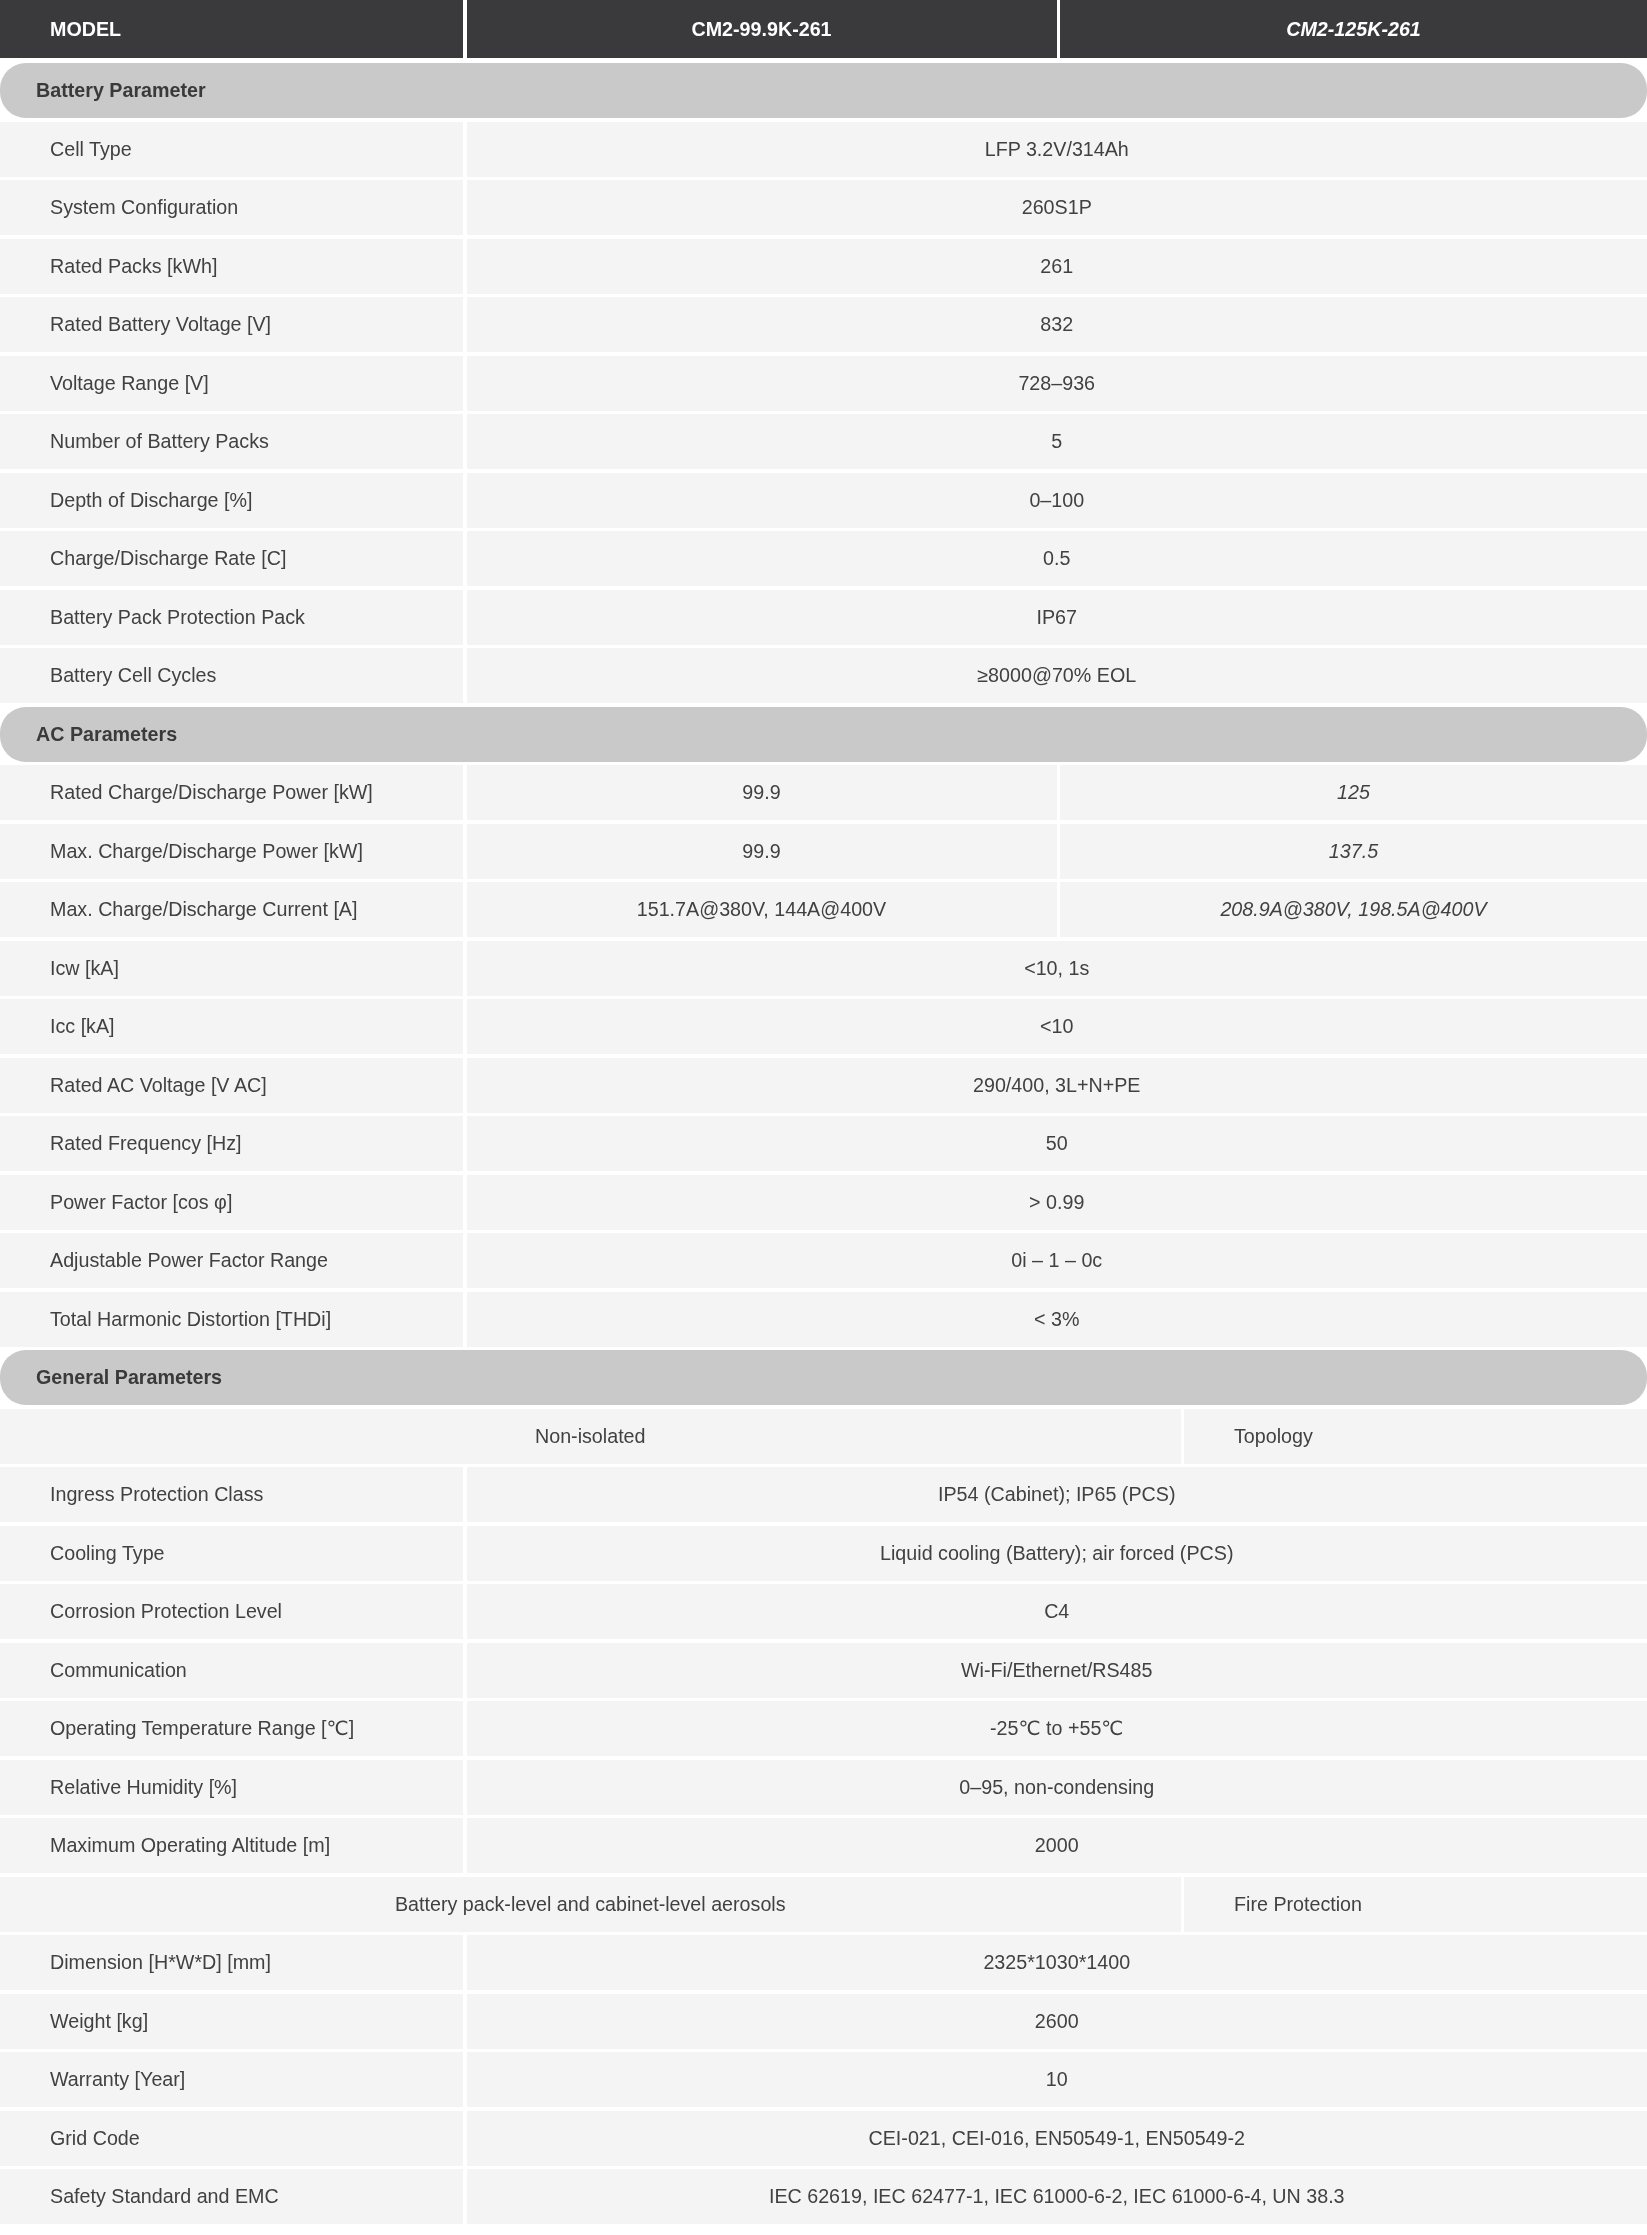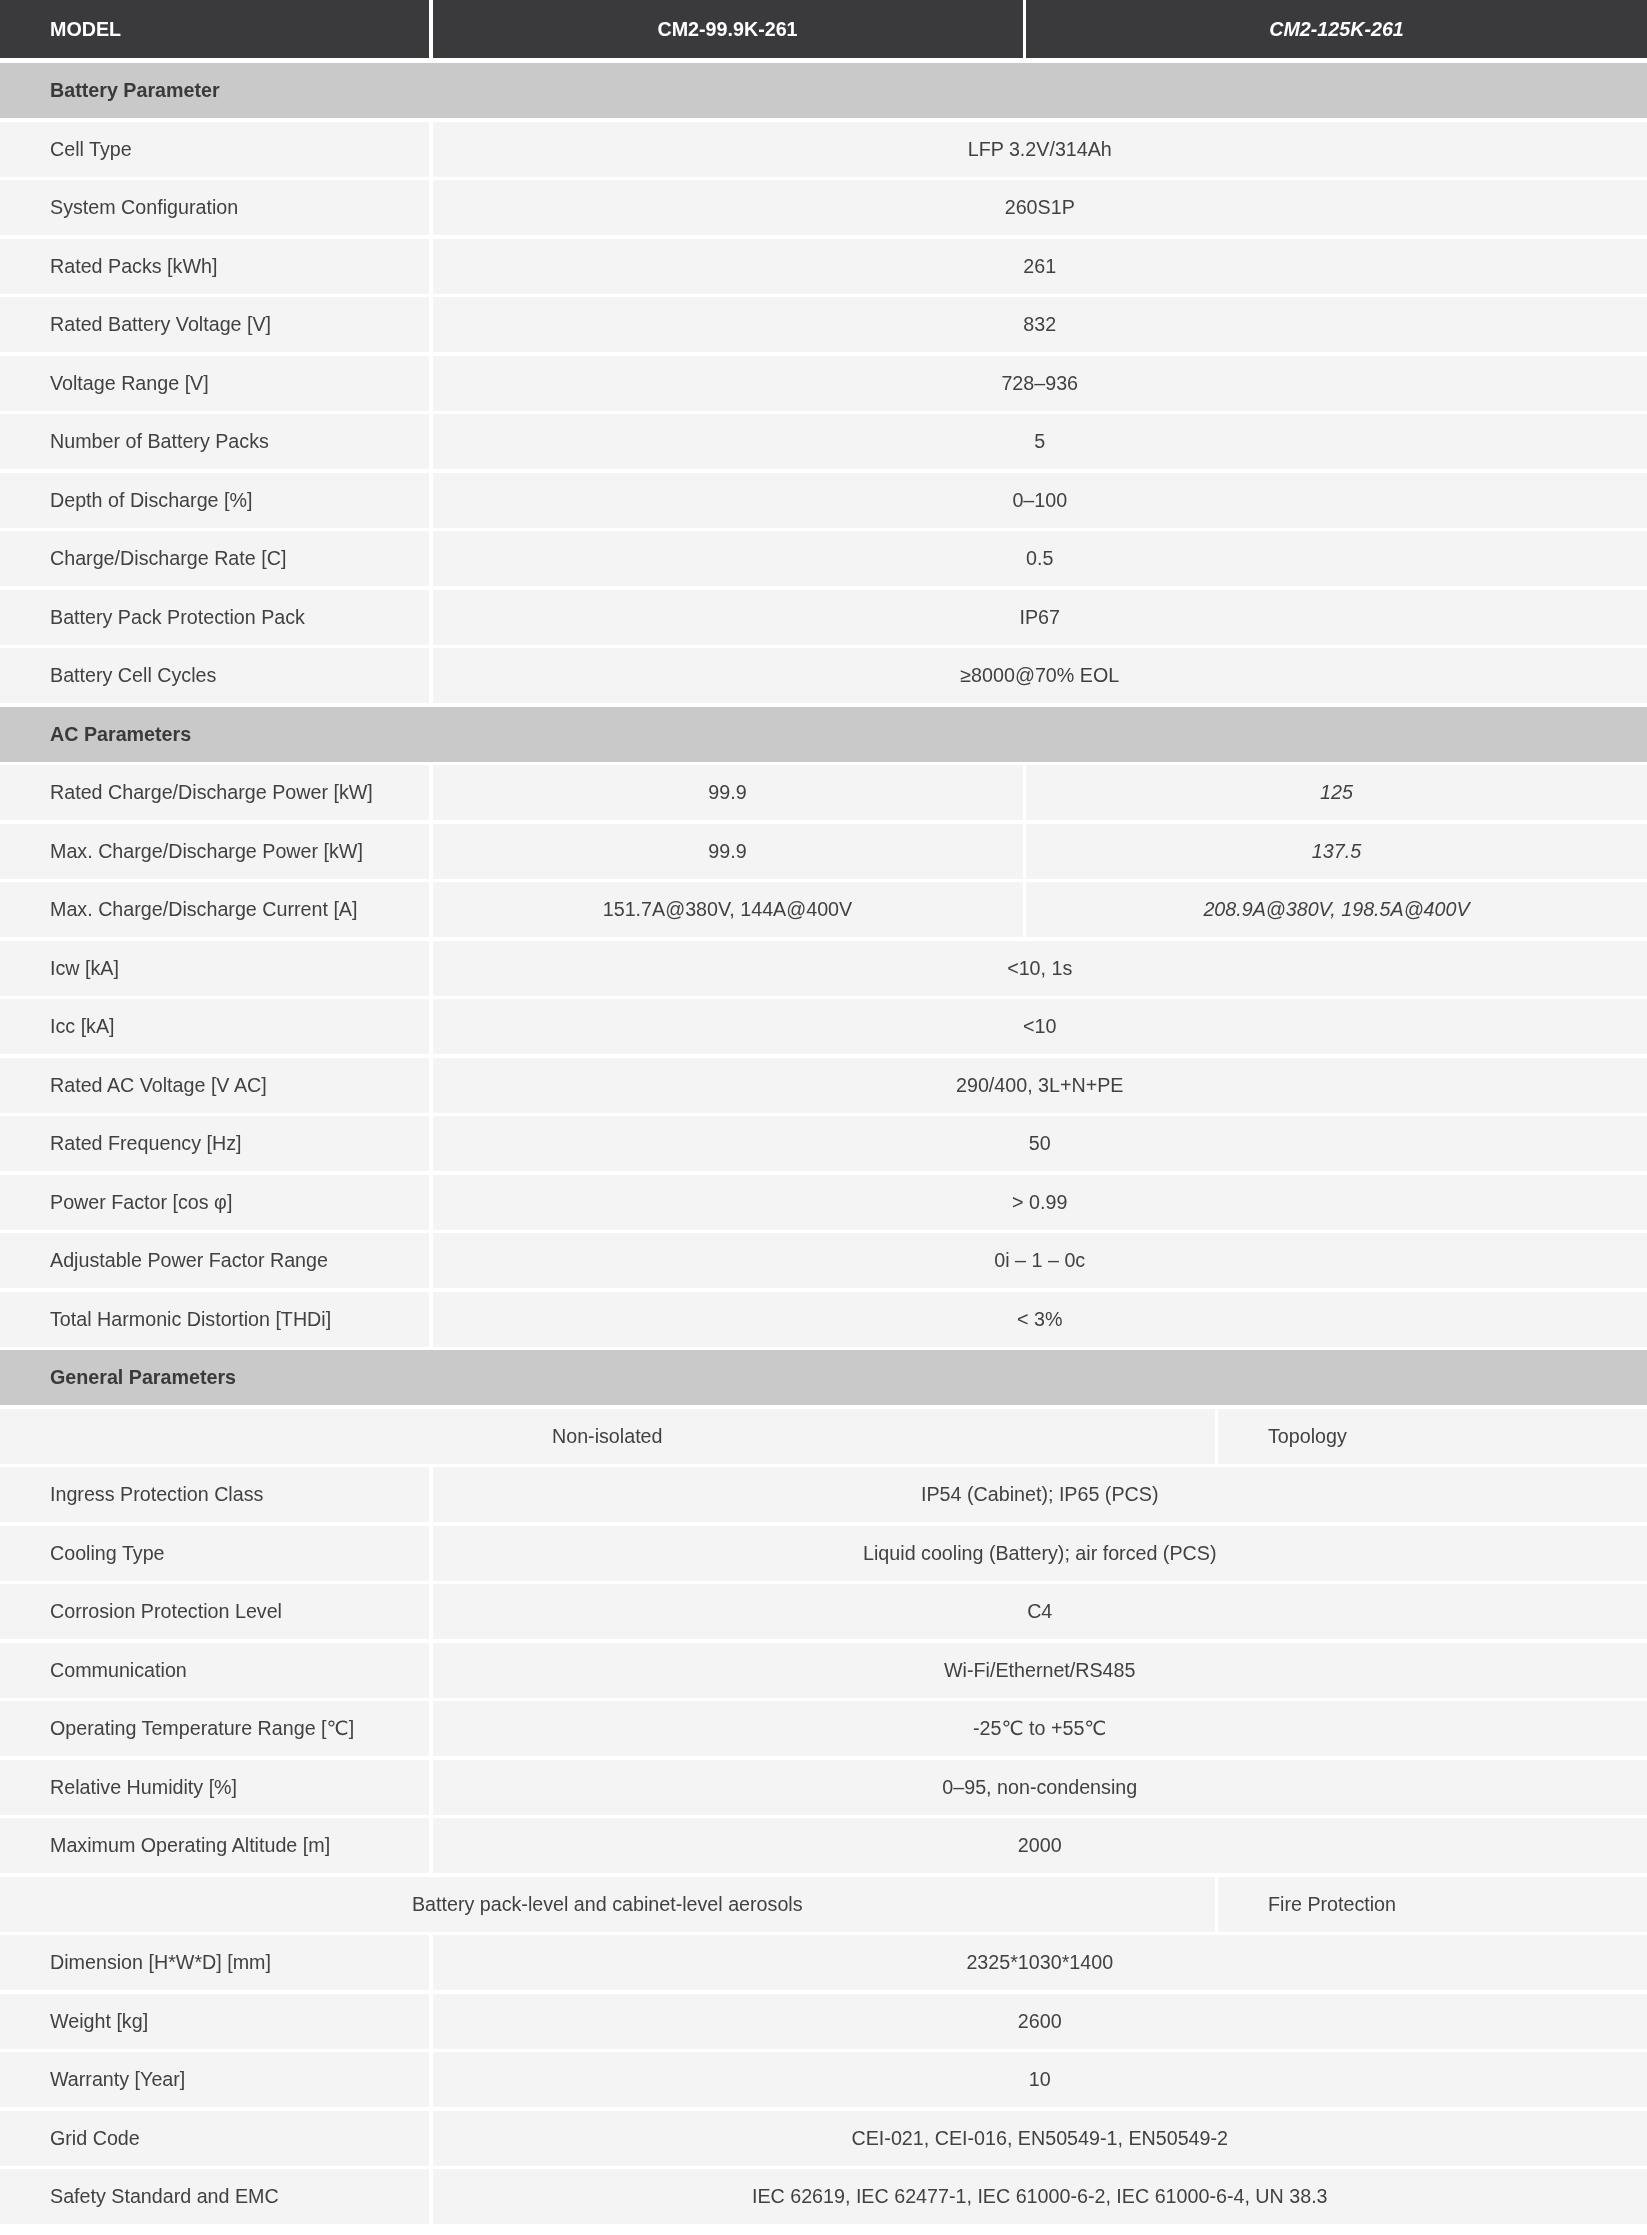--- a/index.html
+++ b/index.html
@@ -18,42 +18,43 @@
   .hdr-row  { height: 58px; margin-bottom: 5.2px; }
   .data-row { height: 55px; }
 
   .cell {
     display: flex;
     align-items: center;
     box-sizing: border-box;
     background: var(--cell-bg, #f4f4f5);
     overflow: hidden;
   }
-  .label-cell { width: 429px; padding-left: 50px; }
+  .label-cell { width: 463px; padding-left: 50px; }
   .val-cell   { justify-content: center; text-align: center; }
   .col2   { width: 590px; }
   .col3   { flex: 1; font-style: italic; }
   .merged { flex: 1; }
 
   .hdr-row .cell {
     background: var(--header-bg, #3a3a3c);
     color: var(--header-text, #ffffff);
     font-weight: bold;
   }
 
   .section-row {
     height: 55px;
     background: var(--section-bg, #c9c9ca);
     display: flex;
     align-items: center;
-    padding-left: 50px;
+    padding-left: 36px;
     box-sizing: border-box;
     font-weight: bold;
     color: var(--section-text, #3a3a3a);
     margin-bottom: 3.5px;
+    border-radius: 26px;
   }
 </style>
 </head>
 <body>
 
 <div id="spec-table">
   <div class="flex-row hdr-row">
     <div class="cell label-cell">MODEL</div>
     <div class="cell val-cell col2">CM2-99.9K-261</div>
     <div class="cell val-cell col3">CM2-125K-261</div>

